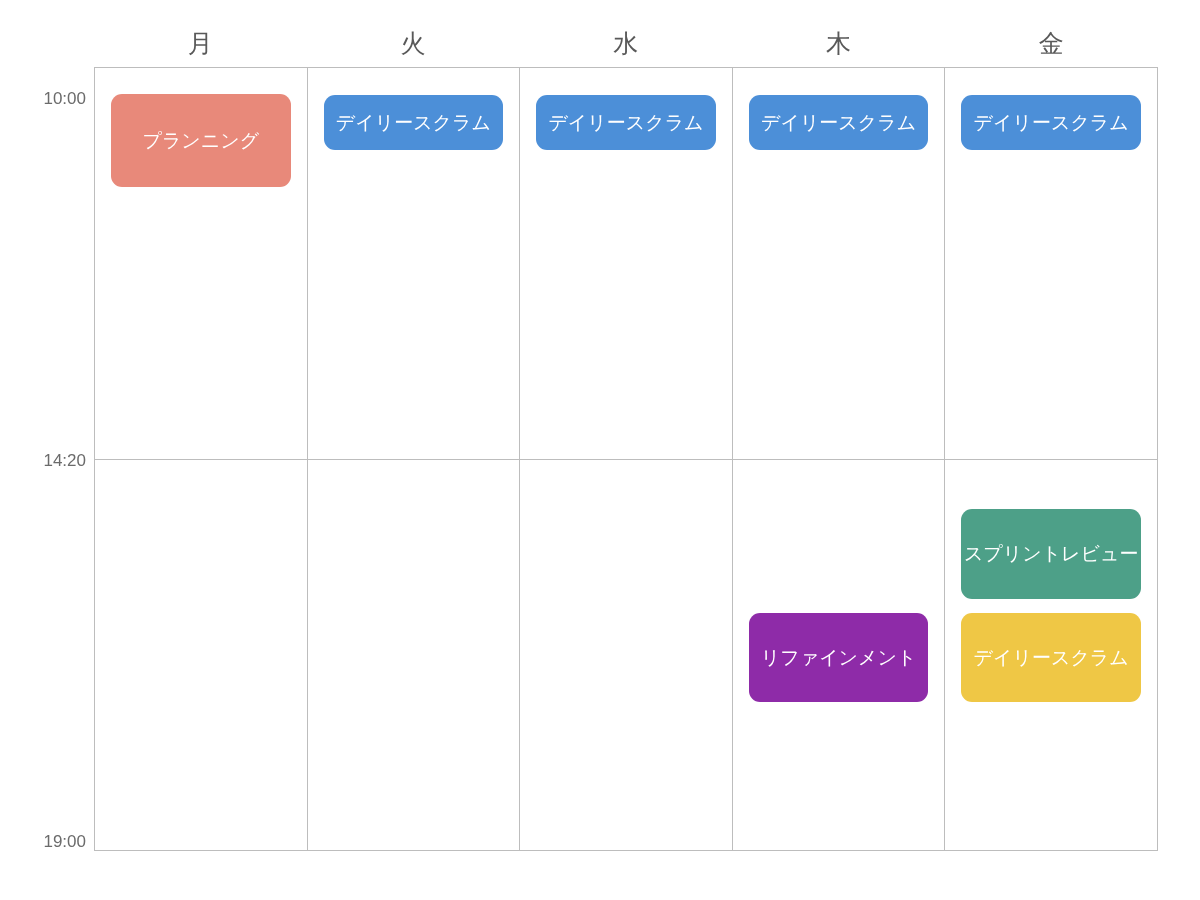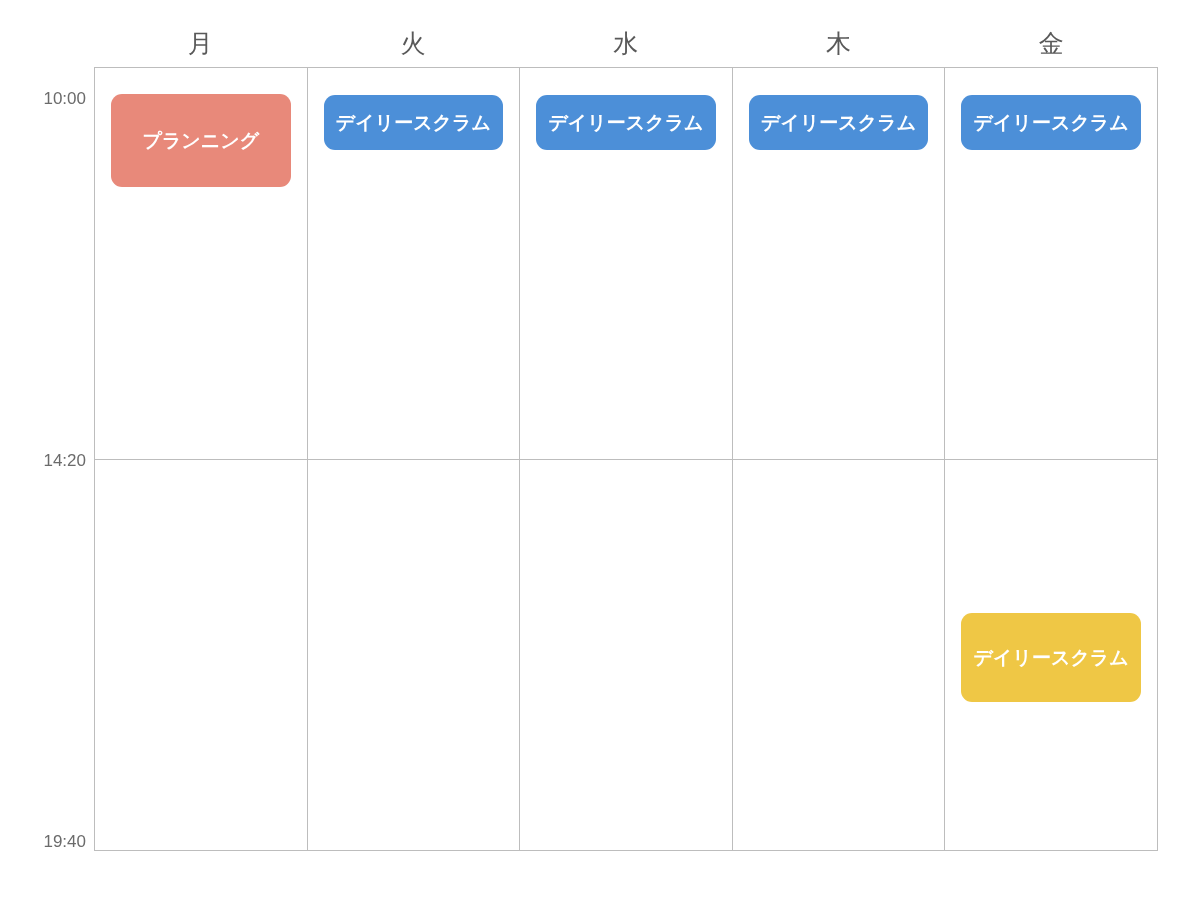--- a/index.html
+++ b/index.html
@@ -60,21 +60,20 @@
   .grid {
     position: absolute;
     left: 94px;
     top: 67px;
     width: 1064px;
     height: 784px;
     box-sizing: border-box;
     border: 1.5px solid #bdbdbd;
     background: #ffffff;
     display: flex;
-    font-weight: bold;
   }
   .day-column {
     position: relative;
     flex: 1 1 0;
     height: 100%;
     box-sizing: border-box;
     border-right: 1.5px solid #bdbdbd;
   }
   .day-column:last-child { border-right: none; }
 
@@ -116,21 +115,21 @@
   <div class="day-header-row">
     <div class="day-header">月</div>
     <div class="day-header">火</div>
     <div class="day-header">水</div>
     <div class="day-header">木</div>
     <div class="day-header">金</div>
   </div>
 
   <div class="time-label t-start">10:00</div>
   <div class="time-label t-mid">14:20</div>
-  <div class="time-label t-end">19:40</div>
+  <div class="time-label t-end">19:00</div>
 
   <div class="grid">
     <div class="day-column">
         <div class="event" style="top: 26px; height: 93px; background: rgb(232, 137, 122);">
           <span>プランニング</span>
         </div>
       </div>
     <div class="day-column">
         <div class="event" style="top: 27px; height: 55px; background: rgb(76, 143, 216);">
           <span>デイリースクラム</span>
@@ -138,24 +137,30 @@
       </div>
     <div class="day-column">
         <div class="event" style="top: 27px; height: 55px; background: rgb(76, 143, 216);">
           <span>デイリースクラム</span>
         </div>
       </div>
     <div class="day-column">
         <div class="event" style="top: 27px; height: 55px; background: rgb(76, 143, 216);">
           <span>デイリースクラム</span>
         </div>
+        <div class="event" style="top: 545px; height: 89px; background: rgb(142, 43, 168);">
+          <span>リファインメント</span>
+        </div>
       </div>
     <div class="day-column">
         <div class="event" style="top: 27px; height: 55px; background: rgb(76, 143, 216);">
           <span>デイリースクラム</span>
+        </div>
+        <div class="event" style="top: 441px; height: 90px; background: rgb(77, 160, 136);">
+          <span>スプリントレビュー</span>
         </div>
         <div class="event" style="top: 545px; height: 89px; background: rgb(239, 199, 69);">
           <span>デイリースクラム</span>
         </div>
       </div>
   </div>
 
   <div class="slot-divider"></div>
 
 </div>

